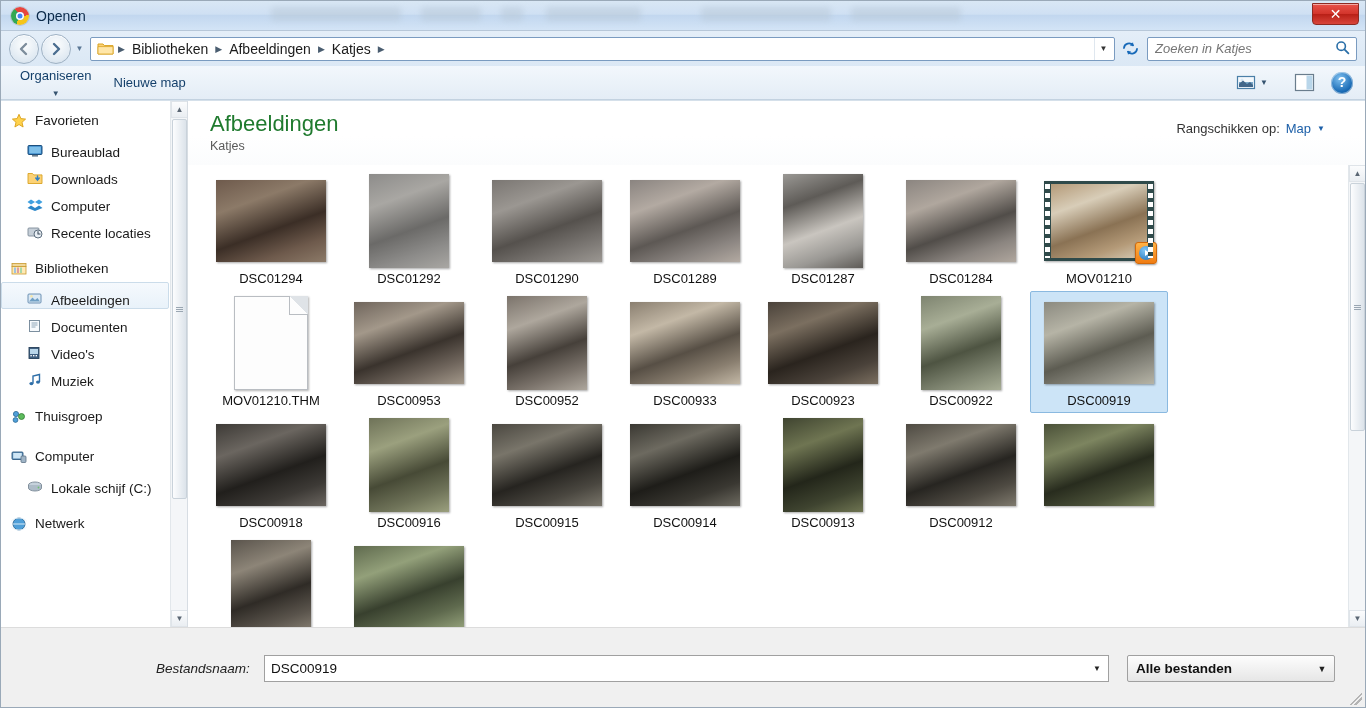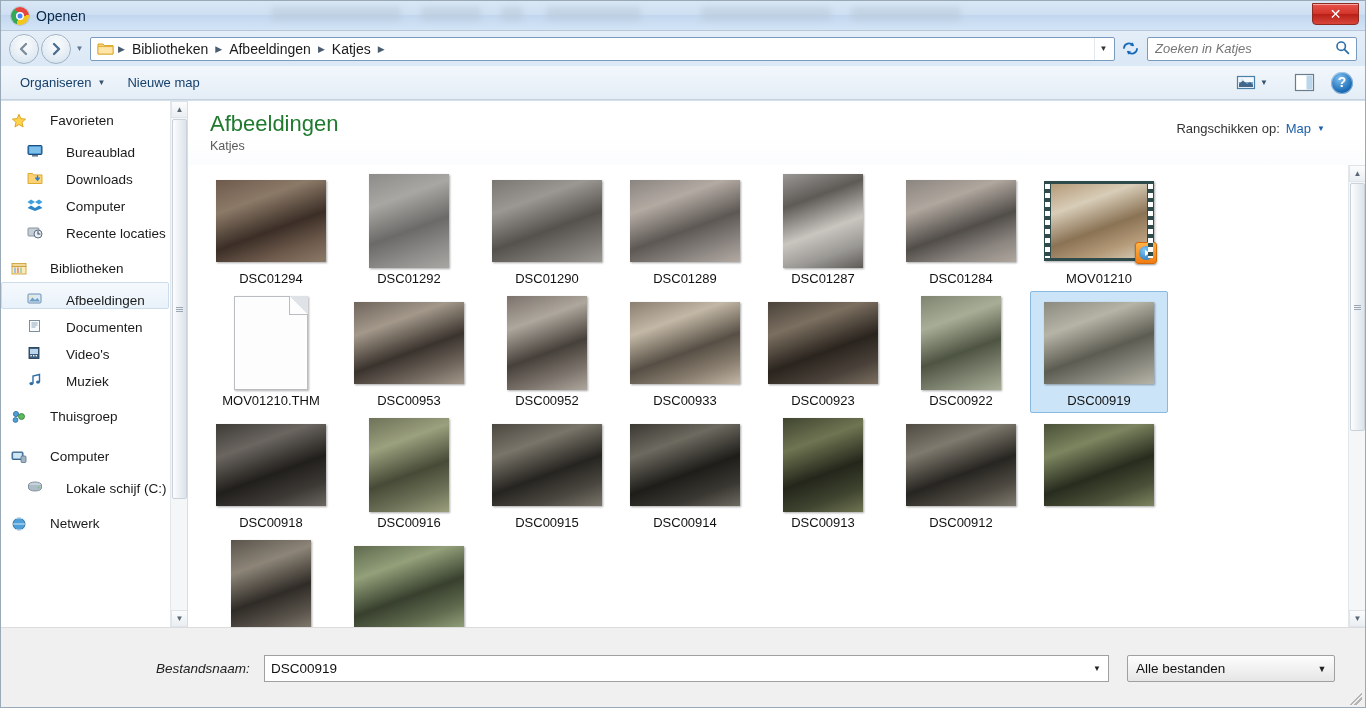--- a/index.html
+++ b/index.html
@@ -117,20 +117,21 @@
   #cmdbar {
     height:34px; flex:0 0 34px;
     background:linear-gradient(to bottom,#f2f7fc,#e4edf6);
     border-bottom:1px solid #c3d2e0;
     display:flex; align-items:center; padding:0 8px;
   }
   .cmditem {
     font-size:13px; color:#15406b; padding:5px 10px; cursor:pointer;
     display:flex; align-items:center; gap:6px; border:1px solid transparent;
     border-radius:2px;
+    flex-direction:column;
   }
   .caret-sm { font-size:8px; color:#35536f; }
   #cmd-spacer { flex:1 1 auto; }
   .cmdicon-btn {
     padding:3px 5px; cursor:pointer; display:flex; align-items:center; gap:4px;
     border:1px solid transparent; border-radius:2px;
   }
   #help-btn {
     width:22px; height:22px; border-radius:50%; cursor:pointer;
     background:radial-gradient(circle at 40% 30%,#7fc0f0,#1a6bb5 65%,#0d4f8e);
@@ -147,21 +148,21 @@
 
   
   #sidebar {
     flex:0 0 187px; background:#fff;
     border-right:1px solid #d7dde3;
     position:relative; overflow:hidden;
     padding-top:6px;
   }
   .side-item {
     display:flex; align-items:center; height:27px; padding-left:26px;
-    cursor:pointer; font-size:13.5px; color:#1a1a1a; gap:22px;
+    cursor:pointer; font-size:13.5px; color:#1a1a1a; gap:7px;
     margin-right:18px; border:1px solid transparent;
   }
   .side-item.group { padding-left:8px; font-size:13.5px; }
   .side-item.child { padding-left:24px;align-items:flex-end; }
   .side-item.selected {
     background:linear-gradient(to bottom,#f5f9fd,#e9f2fa);
     border:1px solid #cbdcea; border-radius:2px;
   }
   .side-gap { height:13px; }
   .sicon { flex:0 0 18px; height:18px; display:flex; align-items:center; justify-content:center; }
@@ -298,21 +299,21 @@
     font-family:"Liberation Sans", sans-serif; color:#111; min-width:0; background:transparent;
   }
   #filename-drop {
     flex:0 0 22px; height:25px; display:flex; align-items:center; justify-content:center;
     color:#222; font-size:8px; cursor:pointer;
   }
   #filter-combo {
     position:absolute; left:1126px; top:27px; width:208px; height:27px;
     background:linear-gradient(to bottom,#fdfdfd,#e6e6e6);
     border:1px solid #a0a0a0; border-radius:2px;
-    display:flex; align-items:center; cursor:pointer;
+    display:flex; align-items:center; cursor:pointer;font-weight:bold;
   }
   #filter-text { flex:1 1 auto; padding-left:8px; font-size:13.5px; color:#111; }
   #filter-arrow { flex:0 0 24px; text-align:center; font-size:9px; color:#222; }
   #grip {
     position:absolute; right:3px; bottom:2px; width:12px; height:12px;
     background-image:
       linear-gradient(135deg,transparent 46%,#b4b4b4 46%,#b4b4b4 56%,transparent 56%),
       linear-gradient(135deg,transparent 66%,#b4b4b4 66%,#b4b4b4 76%,transparent 76%);
   }
 </style>

